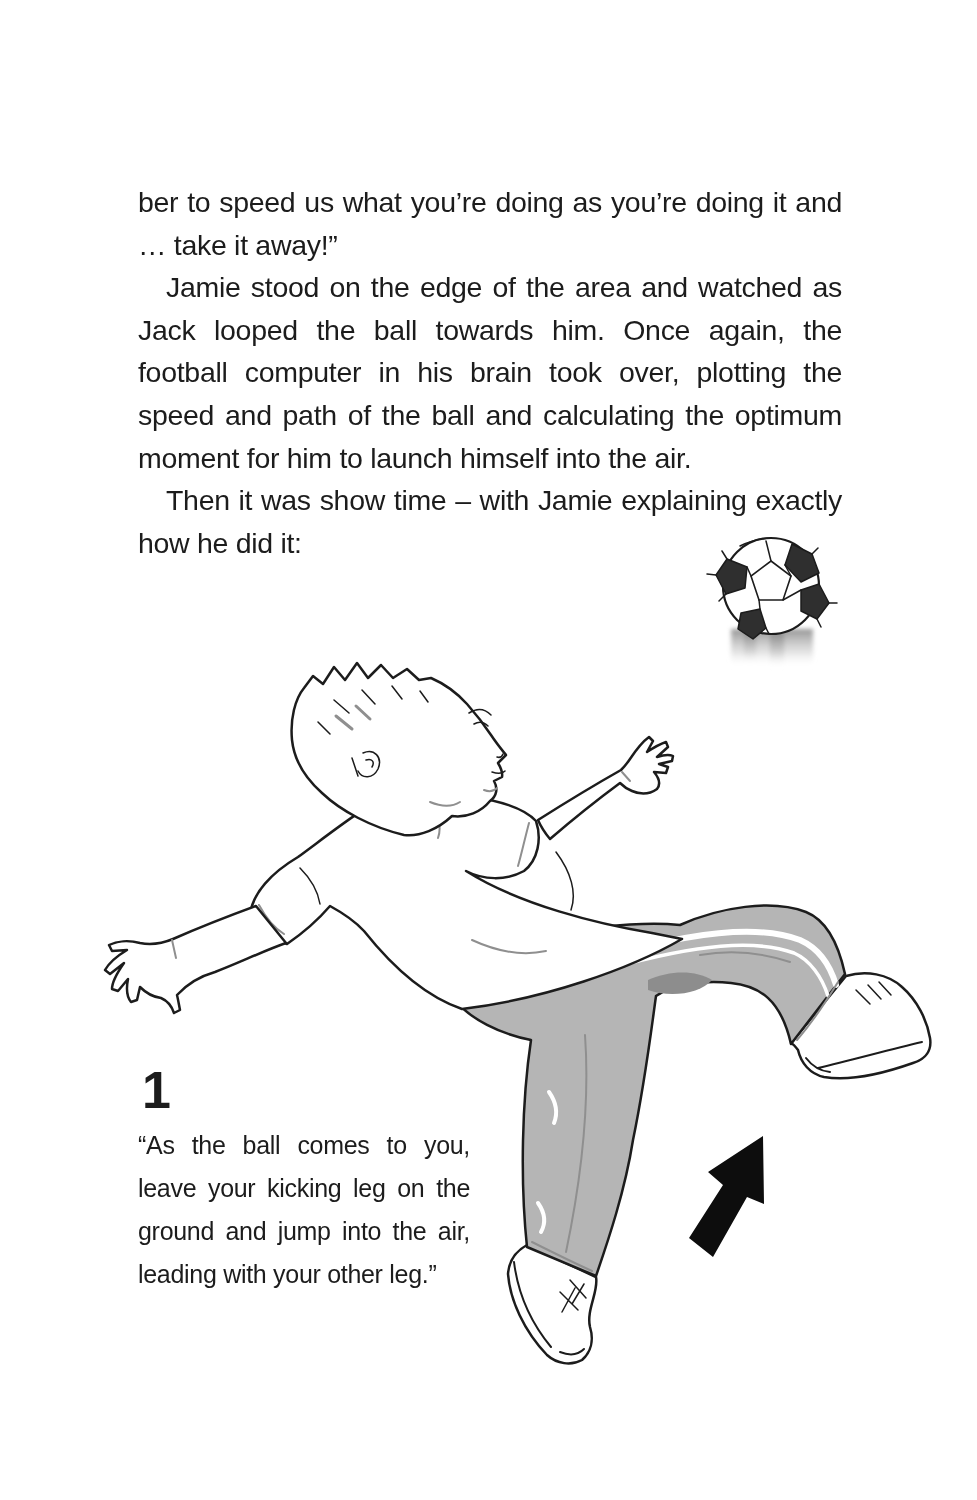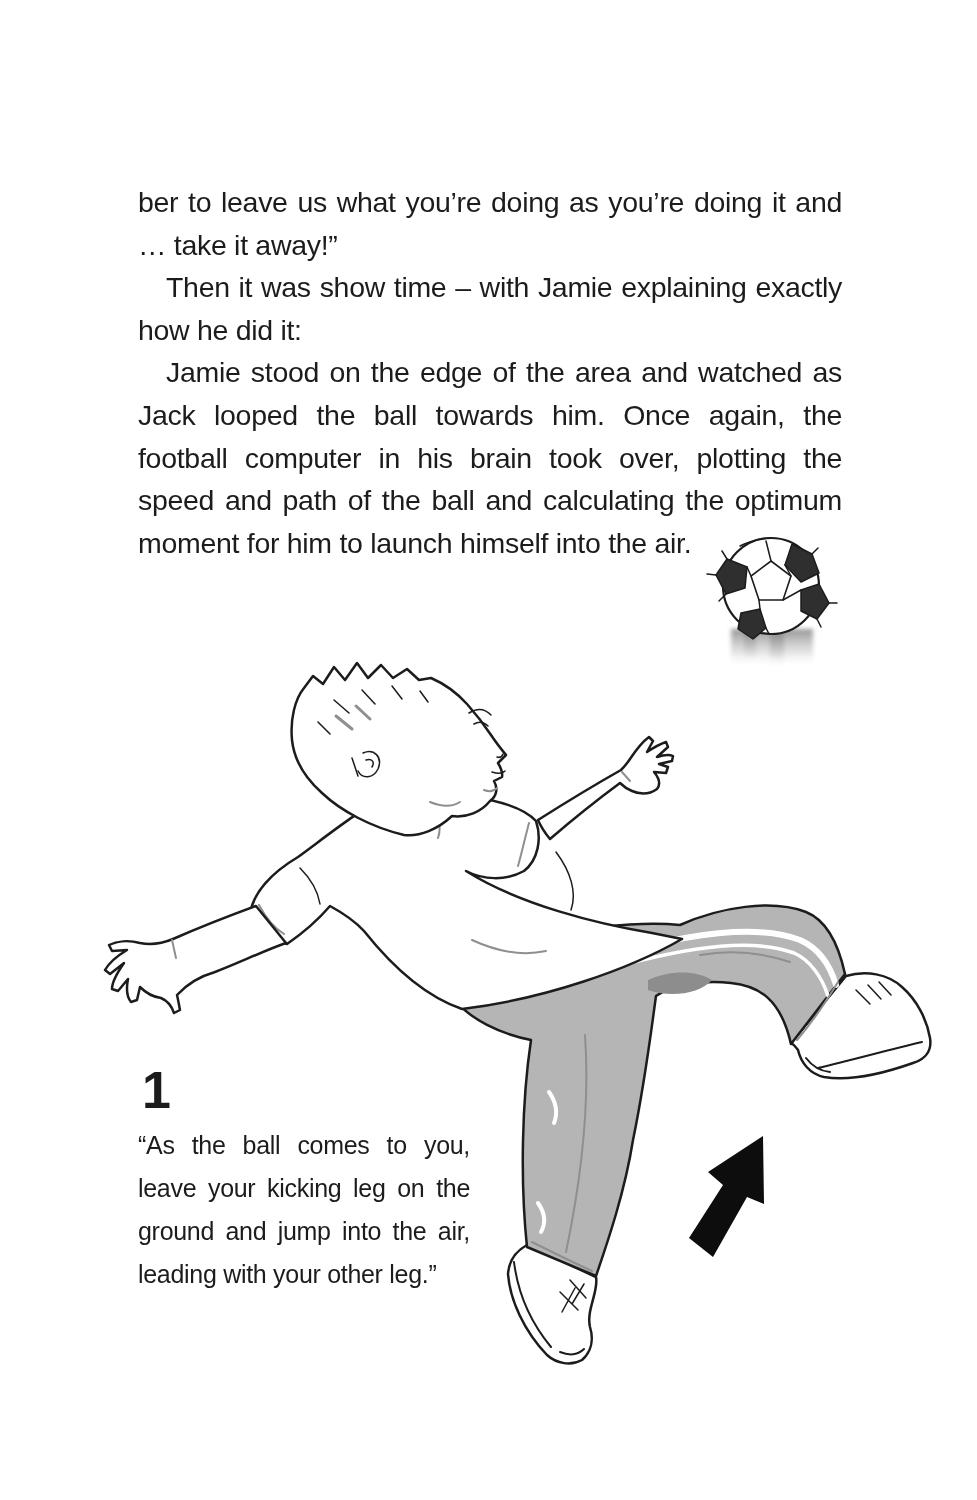--- a/index.html
+++ b/index.html
@@ -140,19 +140,19 @@
                           M497,757 C500,758 502,757 503,754 M492,772 C498,774 502,774 505,771"></path>
     <path class="soft" d="M484,790 C489,792 494,791 497,788 M430,802 C442,807 452,807 460,802"></path>
   </g>
 
   <g>
     <polygon fill="#0d0d0d" points="763,1136 764,1204 747,1197 713,1257 689,1238 723,1185 708,1172"></polygon>
   </g>
 </svg>
 
 <div class="body-text">
-  <p>ber to leave us what you’re doing as you’re doing it and … take it away!”</p>
+  <p>ber to speed us what you’re doing as you’re doing it and … take it away!”</p>
+  <p class="indent">Jamie stood on the edge of the area and watched as Jack looped the ball towards him. Once again, the football computer in his brain took over, plotting the speed and path of the ball and calculating the optimum moment for him to launch himself into the air.</p>
   <p class="indent">Then it was show time – with Jamie explaining exactly how he did it:</p>
-  <p class="indent">Jamie stood on the edge of the area and watched as Jack looped the ball towards him. Once again, the football computer in his brain took over, plotting the speed and path of the ball and calculating the optimum moment for him to launch himself into the air.</p>
 </div>
 
 <div class="step-number">1</div>
 <div class="step-quote">“As the ball comes to you, leave your kicking leg on the ground and jump into the air, leading with your other leg.”</div>
 
 </body></html>

